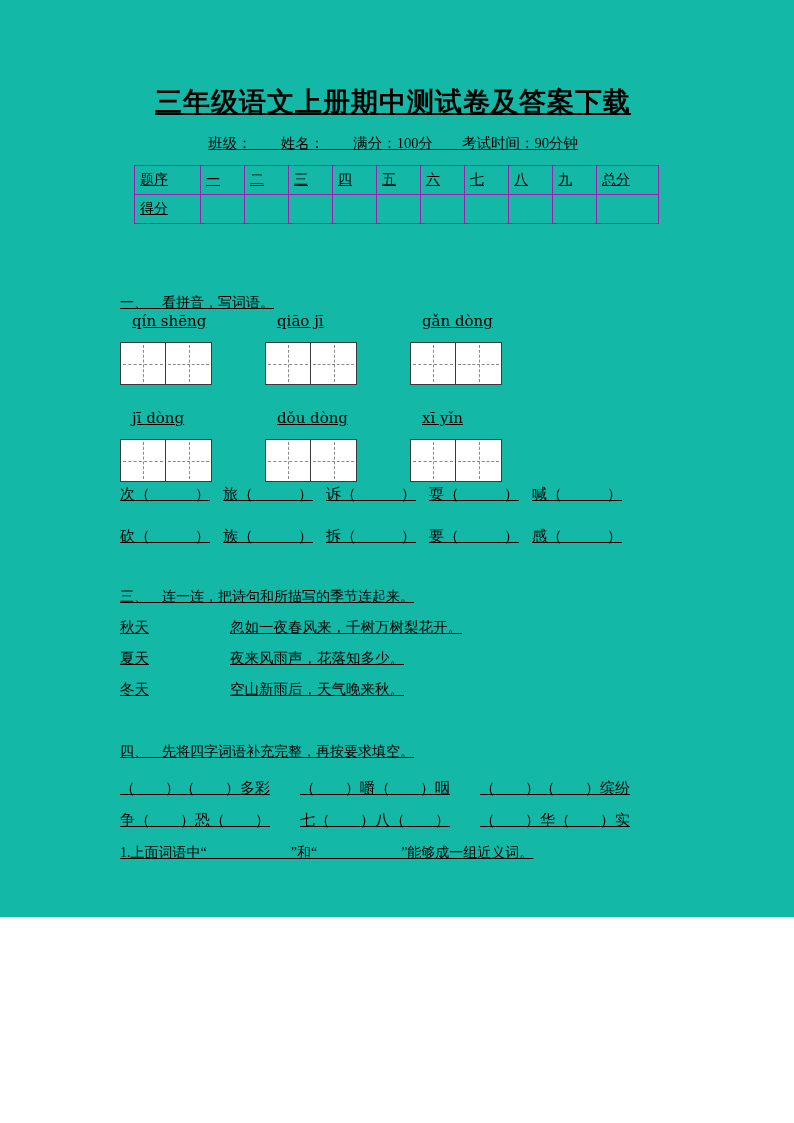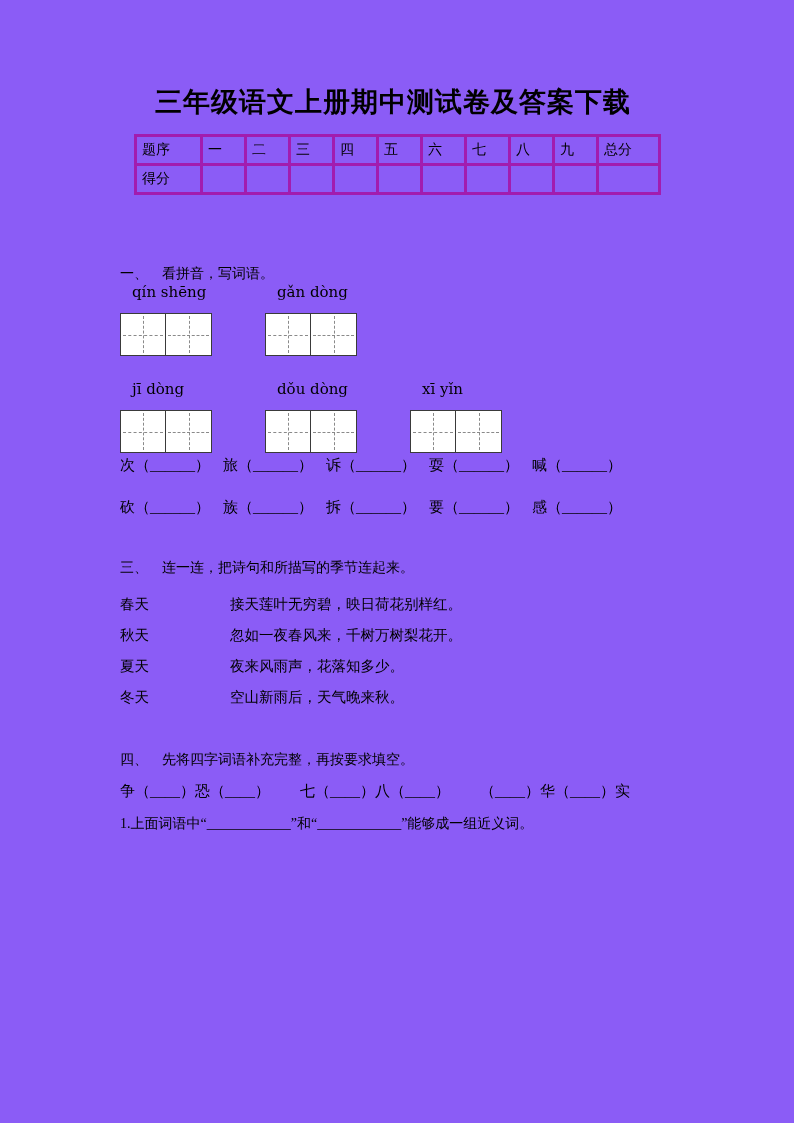--- a/index.html
+++ b/index.html
@@ -1,31 +1,31 @@
 <!DOCTYPE html>
 <html><head>
 <meta charset="utf-8">
 <style>
   html, body { margin:0; padding:0; background:#ffffff; }
   .page {
-    width:794px; height:1123px; margin:0 auto; background:#8b5cf6;
+    width:794px; height:917px; margin:0 auto; background:#14b8a6;
     box-sizing:border-box; padding:86px 128px 40px 120px;
     font-family:"Liberation Serif","DejaVu Serif",serif; color:#000;
-    overflow:hidden; position:relative;
+    overflow:hidden; position:relative;text-decoration:underline;
   }
   .title {
     font-family:"Liberation Sans","DejaVu Sans",sans-serif;
     font-weight:bold; font-size:27px; line-height:1.2;
     text-align:center; margin:0 0 16px 0; letter-spacing:1px; white-space:nowrap;
   }
   .info-line { font-size:14.5px; text-align:center; margin:0 0 12px 0; white-space:nowrap; }
 
   table.score { border-collapse:collapse; margin-left:14px; table-layout:fixed; }
   table.score td {
-    border:3px solid #a21caf; height:29px; font-size:14px; padding:0 5px;
+    border:1px solid #a21caf; height:29px; font-size:14px; padding:0 5px;
     box-sizing:border-box; text-align:left; vertical-align:middle;
   }
   td.c-first { width:66px; } td.c-mid { width:44px; } td.c-last { width:62px; }
 
   .sec-heading { font-size:14px; margin:0; white-space:nowrap; }
   .sec1-heading { margin-top:70px; }
   .sec2-heading { margin-top:48px; }
   .sec3-heading { margin-top:42px; }
   .sec4-heading { margin-top:44px; }
 
@@ -61,20 +61,21 @@
   .fill-row span { margin-right:30px; }
   .note-line { margin-top:14px; font-size:14px; white-space:nowrap; }
 </style>
 </head>
 <body>
 
 <div class="page">
 
   <h1 class="title">三年级语文上册期中测试卷及答案下载</h1>
 
+  <div class="info-line">班级：____姓名：____满分：100分　　考试时间：90分钟</div>
 
   <table class="score">
     <tbody>
       <tr>
         <td class="c-first">题序</td>
         <td class="c-mid">一</td>
         <td class="c-mid">二</td>
         <td class="c-mid">三</td>
         <td class="c-mid">四</td>
         <td class="c-mid">五</td>
@@ -105,20 +106,27 @@
 
     <div class="pinyin-row first">
       <div class="pg-col">
         <div class="pinyin">qín shēng</div>
         <div class="tzg">
           <div class="tzg-cell"></div>
           <div class="tzg-cell"></div>
         </div>
       </div>
       <div class="pg-col">
+        <div class="pinyin">qiāo jī</div>
+        <div class="tzg">
+          <div class="tzg-cell"></div>
+          <div class="tzg-cell"></div>
+        </div>
+      </div>
+      <div class="pg-col">
         <div class="pinyin">gǎn dòng</div>
         <div class="tzg">
           <div class="tzg-cell"></div>
           <div class="tzg-cell"></div>
         </div>
       </div>
     </div>
 
     <div class="pinyin-row second">
       <div class="pg-col">
@@ -157,40 +165,41 @@
       <span>砍（______）</span>
       <span>族（______）</span>
       <span>拆（______）</span>
       <span>要（______）</span>
       <span>感（______）</span>
     </div>
   </div>
 
   <div>
     <div class="sec-heading sec3-heading">三、　连一连，把诗句和所描写的季节连起来。</div>
-    <div class="match-row first">
-      <span class="season">春天</span>
-      <span class="poem">接天莲叶无穷碧，映日荷花别样红。</span>
-    </div>
     <div class="match-row">
       <span class="season">秋天</span>
       <span class="poem">忽如一夜春风来，千树万树梨花开。</span>
     </div>
     <div class="match-row">
       <span class="season">夏天</span>
       <span class="poem">夜来风雨声，花落知多少。</span>
     </div>
     <div class="match-row">
       <span class="season">冬天</span>
       <span class="poem">空山新雨后，天气晚来秋。</span>
     </div>
   </div>
 
   <div>
     <div class="sec-heading sec4-heading">四、　先将四字词语补充完整，再按要求填空。</div>
+    <div class="fill-row first">
+      <span>（____）（____）多彩</span>
+      <span>（____）嚼（____）咽</span>
+      <span>（____）（____）缤纷</span>
+    </div>
     <div class="fill-row second">
       <span>争（____）恐（____）</span>
       <span>七（____）八（____）</span>
       <span>（____）华（____）实</span>
     </div>
     <div class="note-line">1.上面词语中“____________”和“____________”能够成一组近义词。</div>
   </div>
 
 </div>
 

